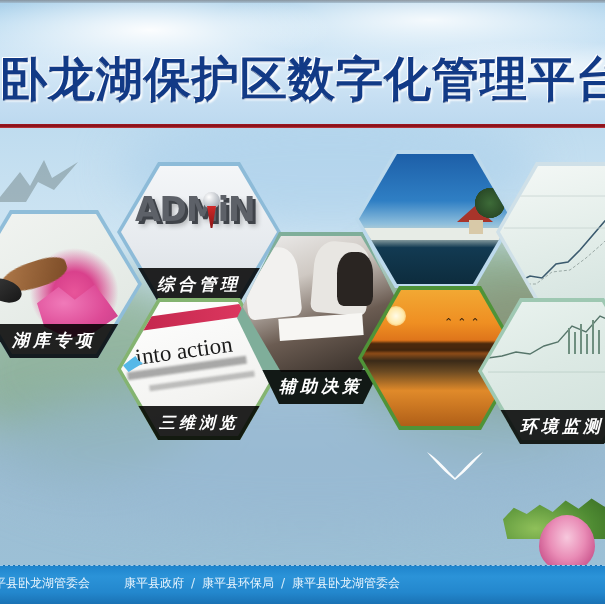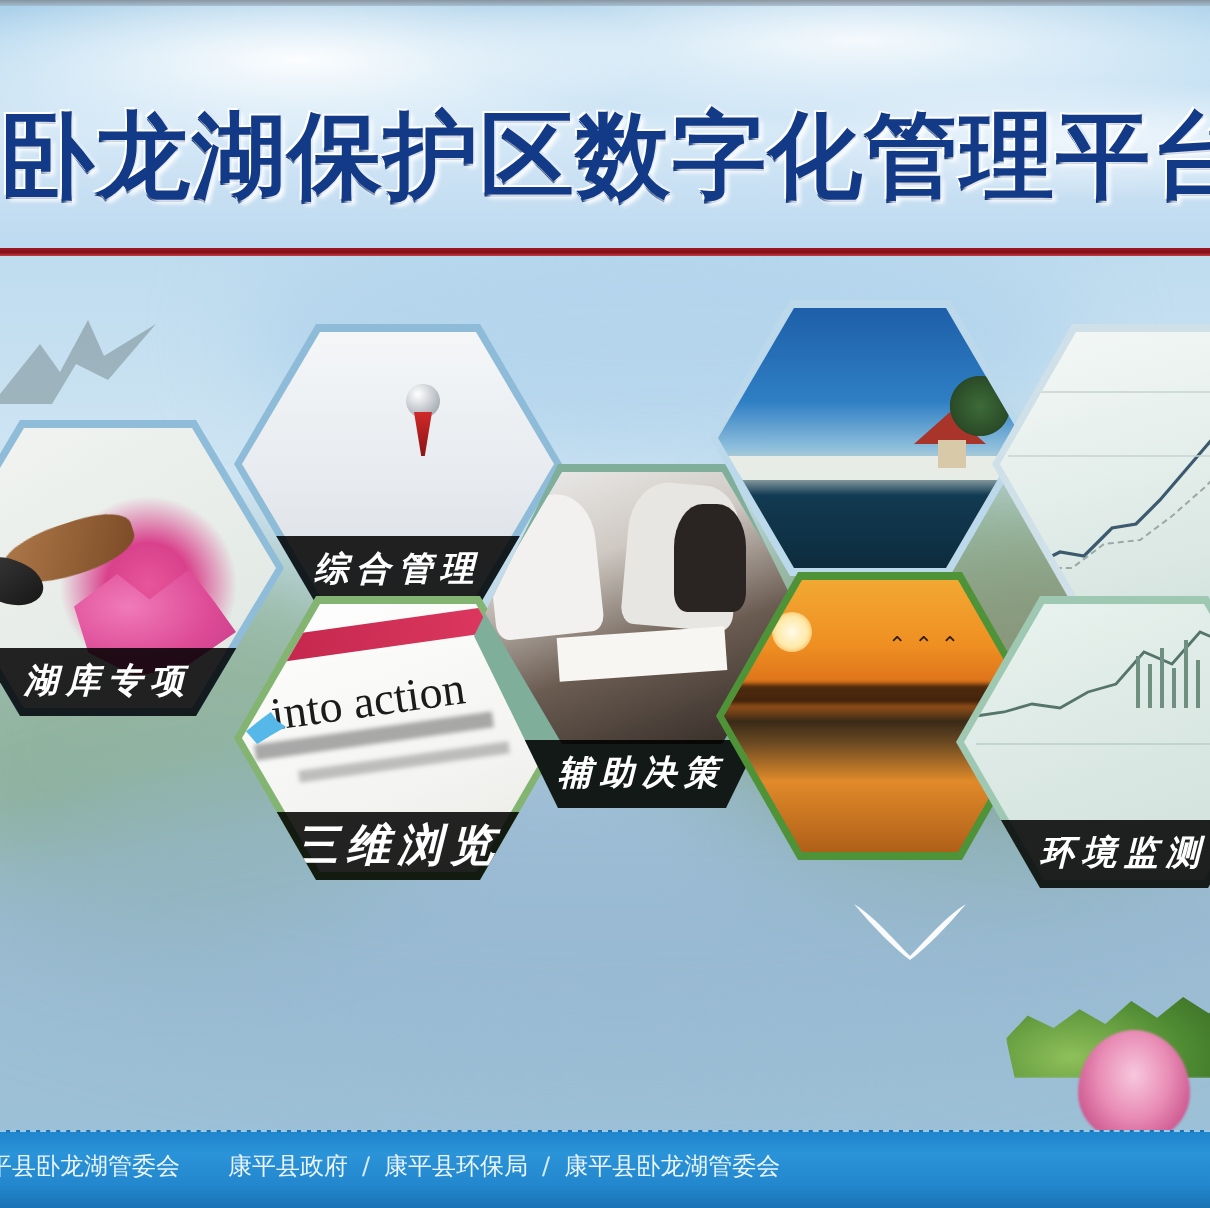--- a/index.html
+++ b/index.html
@@ -127,21 +127,21 @@
   }
   .footer-row {
     position: absolute; left: 0; top: 8px; width: 605px; height: 18px;
     display: flex; align-items: center;
     color: #eaf5fd;
     font-family: "DejaVu Sans", "Liberation Sans", sans-serif;
     font-size: 12px;
     white-space: nowrap;
   }
   .footer-owner { margin-left: -18px; }
-  .footer-links { margin-left: 24px; display: flex; align-items: center; gap: 7px; }
+  .footer-links { margin-left: 34px; display: flex; align-items: center; gap: 7px; }
   .sep { color: #d6ecfa; }
   .flink { color: #eaf5fd; text-decoration: none; }
 </style>
 </head>
 <body>
 
 <div id="stage">
 
   <div class="sky">
     <div class="sky-topedge"></div>
@@ -180,20 +180,23 @@
         <div style="position:absolute;left:58px;top:66px;width:90px;height:58px;
                     background:radial-gradient(ellipse at 40% 40%, #f07ab9 0%, #dd4a96 55%, #c23a85 100%);
                     clip-path:polygon(10% 40%,34% 12%,52% 34%,74% 8%,88% 36%,100% 62%,72% 92%,44% 100%,18% 80%);"></div>
       </div>
       <div class="hex-label" style="height:34px; line-height:34px; font-size:17px;">湖库专项</div>
     </div>
 
     <div class="hex-frame" style="left:117px; top:34px; width:164px; height:140px; background:#8dbbd8;">
       <div class="hex-inner" style="left:4px; top:4px; width:156px; height:132px;
                   background:linear-gradient(180deg,#f4f6f8 0%, #e6eaee 60%, #d9dee3 100%);">
+        <div style="position:absolute;left:14px;top:24px;width:128px;height:42px;
+                    color:#5d6168; font-family:'DejaVu Sans',sans-serif; font-weight:bold;
+                    font-size:33px; letter-spacing:-1px; text-shadow:3px 3px 0 #3f4349, 5px 5px 5px rgba(0,0,0,.25);">ADMiN</div>
         <div style="position:absolute;left:82px;top:26px;width:17px;height:17px;border-radius:50%;
                     background:radial-gradient(circle at 35% 30%, #ffffff, #b9bec5 60%, #8e949c 100%);"></div>
         <div style="position:absolute;left:86px;top:40px;width:9px;height:22px;
                     background:linear-gradient(180deg,#cf2a2a,#8c1414); clip-path:polygon(0 0,100% 0,60% 100%,40% 100%);"></div>
       </div>
       <div class="hex-label" style="height:34px; line-height:34px; font-size:17px;">综合管理</div>
     </div>
 
     <div class="hex-frame" style="left:117px; top:170px; width:164px; height:142px; background:#84b471;">
       <div class="hex-inner" style="left:4px; top:4px; width:156px; height:134px;
@@ -203,21 +206,21 @@
         <div style="position:absolute;left:14px;top:34px;width:130px;height:26px;
                     color:#1b1b1b; font-family:'Liberation Serif',serif; font-size:23px;
                     transform:rotate(-8deg);">into action</div>
         <div style="position:absolute;left:6px;top:62px;width:120px;height:8px;background:rgba(60,60,60,.42);
                     transform:rotate(-8deg); filter:blur(1px);"></div>
         <div style="position:absolute;left:28px;top:76px;width:106px;height:6px;background:rgba(60,60,60,.3);
                     transform:rotate(-8deg); filter:blur(1px);"></div>
         <div style="position:absolute;left:2px;top:54px;width:20px;height:16px;background:#55b8e8;
                     clip-path:polygon(0 60%,40% 20%,62% 0,78% 28%,100% 46%,64% 72%,28% 100%);"></div>
       </div>
-      <div class="hex-label" style="height:34px; line-height:34px; font-size:22px;">三维浏览</div>
+      <div class="hex-label" style="height:34px; line-height:34px; font-size:16px;">三维浏览</div>
     </div>
 
     <div class="hex-frame" style="left:237px; top:104px; width:168px; height:172px; background:#7fae9a;">
       <div class="hex-inner" style="left:4px; top:4px; width:160px; height:136px;
                   background:linear-gradient(160deg,#efefef 0%, #cfc9c3 32%, #6b5c52 62%, #2e2722 100%);">
         <div style="position:absolute;left:4px;top:12px;width:54px;height:70px;background:#f2f1ef;
                     border-radius:34% 34% 12% 12%; transform:rotate(-6deg);"></div>
         <div style="position:absolute;left:72px;top:6px;width:56px;height:72px;background:#e8e6e2;
                     border-radius:34% 34% 12% 12%; transform:rotate(5deg);"></div>
         <div style="position:absolute;left:96px;top:16px;width:36px;height:54px;background:#2a2522;

